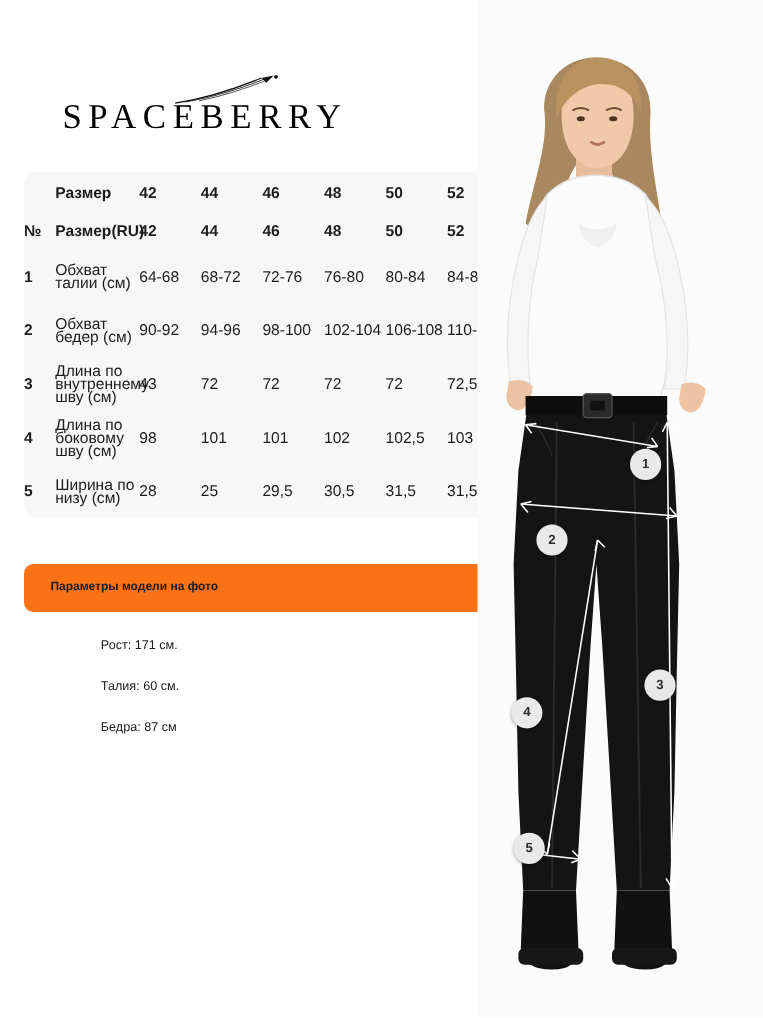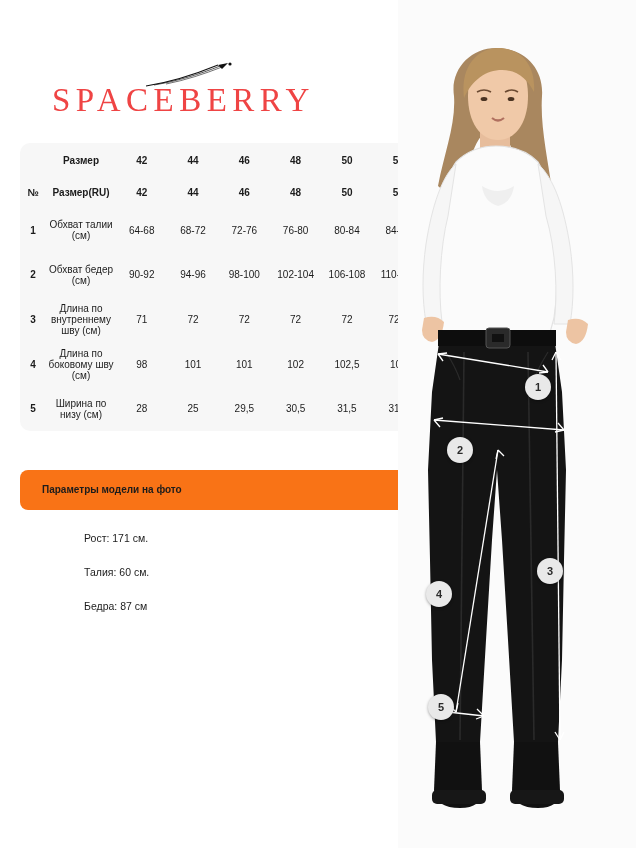--- a/index.html
+++ b/index.html
@@ -30,23 +30,23 @@
     left: 92px;
     width: 110px;
     height: 26px;
   }
   .brand-name {
     position: absolute;
     top: 20px;
     left: 0px;
     width: 300px;
     font-family: "Liberation Serif", serif;
-    font-size: 33px;
+    font-size: 29px;
     letter-spacing: 5.5px;
-    color: #ef4444;
+    color: #000000;
     white-space: nowrap;
   }
 
   
   .table-card {
     position: absolute;
     top: 143px;
     left: 20px;
     width: 404px;
     height: 288px;
@@ -54,22 +54,21 @@
     border-radius: 10px;
   }
   table.size-table {
     width: 100%;
     height: 100%;
     border-collapse: collapse;
     table-layout: fixed;
   }
   table.size-table th,
   table.size-table td {
-    font-size: 10px;
-    text-align: center;
+    font-size: 13px;
     color: #1c1c1c;
     padding: 0;
   }
   col.c-num { width: 26px; }
   col.c-lbl { width: 70px; }
   col.c-val { width: 51.3px; }
 
   .row-head td, .row-head th { font-weight: bold; font-size: 9.5px; }
   .cell-num { font-weight: bold; font-size: 9.5px; }
   .cell-label { font-weight: normal; font-size: 9px; line-height: 11px; }
@@ -205,21 +204,21 @@
         <td class="cell-val">90-92</td>
         <td class="cell-val">94-96</td>
         <td class="cell-val">98-100</td>
         <td class="cell-val">102-104</td>
         <td class="cell-val">106-108</td>
         <td class="cell-val">110-112</td>
       </tr>
       <tr class="rbody">
         <td class="cell-num">3</td>
         <td class="cell-label">Длина по внутреннему шву (см)</td>
-        <td class="cell-val">71</td>
+        <td class="cell-val">43</td>
         <td class="cell-val">72</td>
         <td class="cell-val">72</td>
         <td class="cell-val">72</td>
         <td class="cell-val">72</td>
         <td class="cell-val">72,5</td>
       </tr>
       <tr class="rbody">
         <td class="cell-num">4</td>
         <td class="cell-label">Длина по боковому шву (см)</td>
         <td class="cell-val">98</td>

